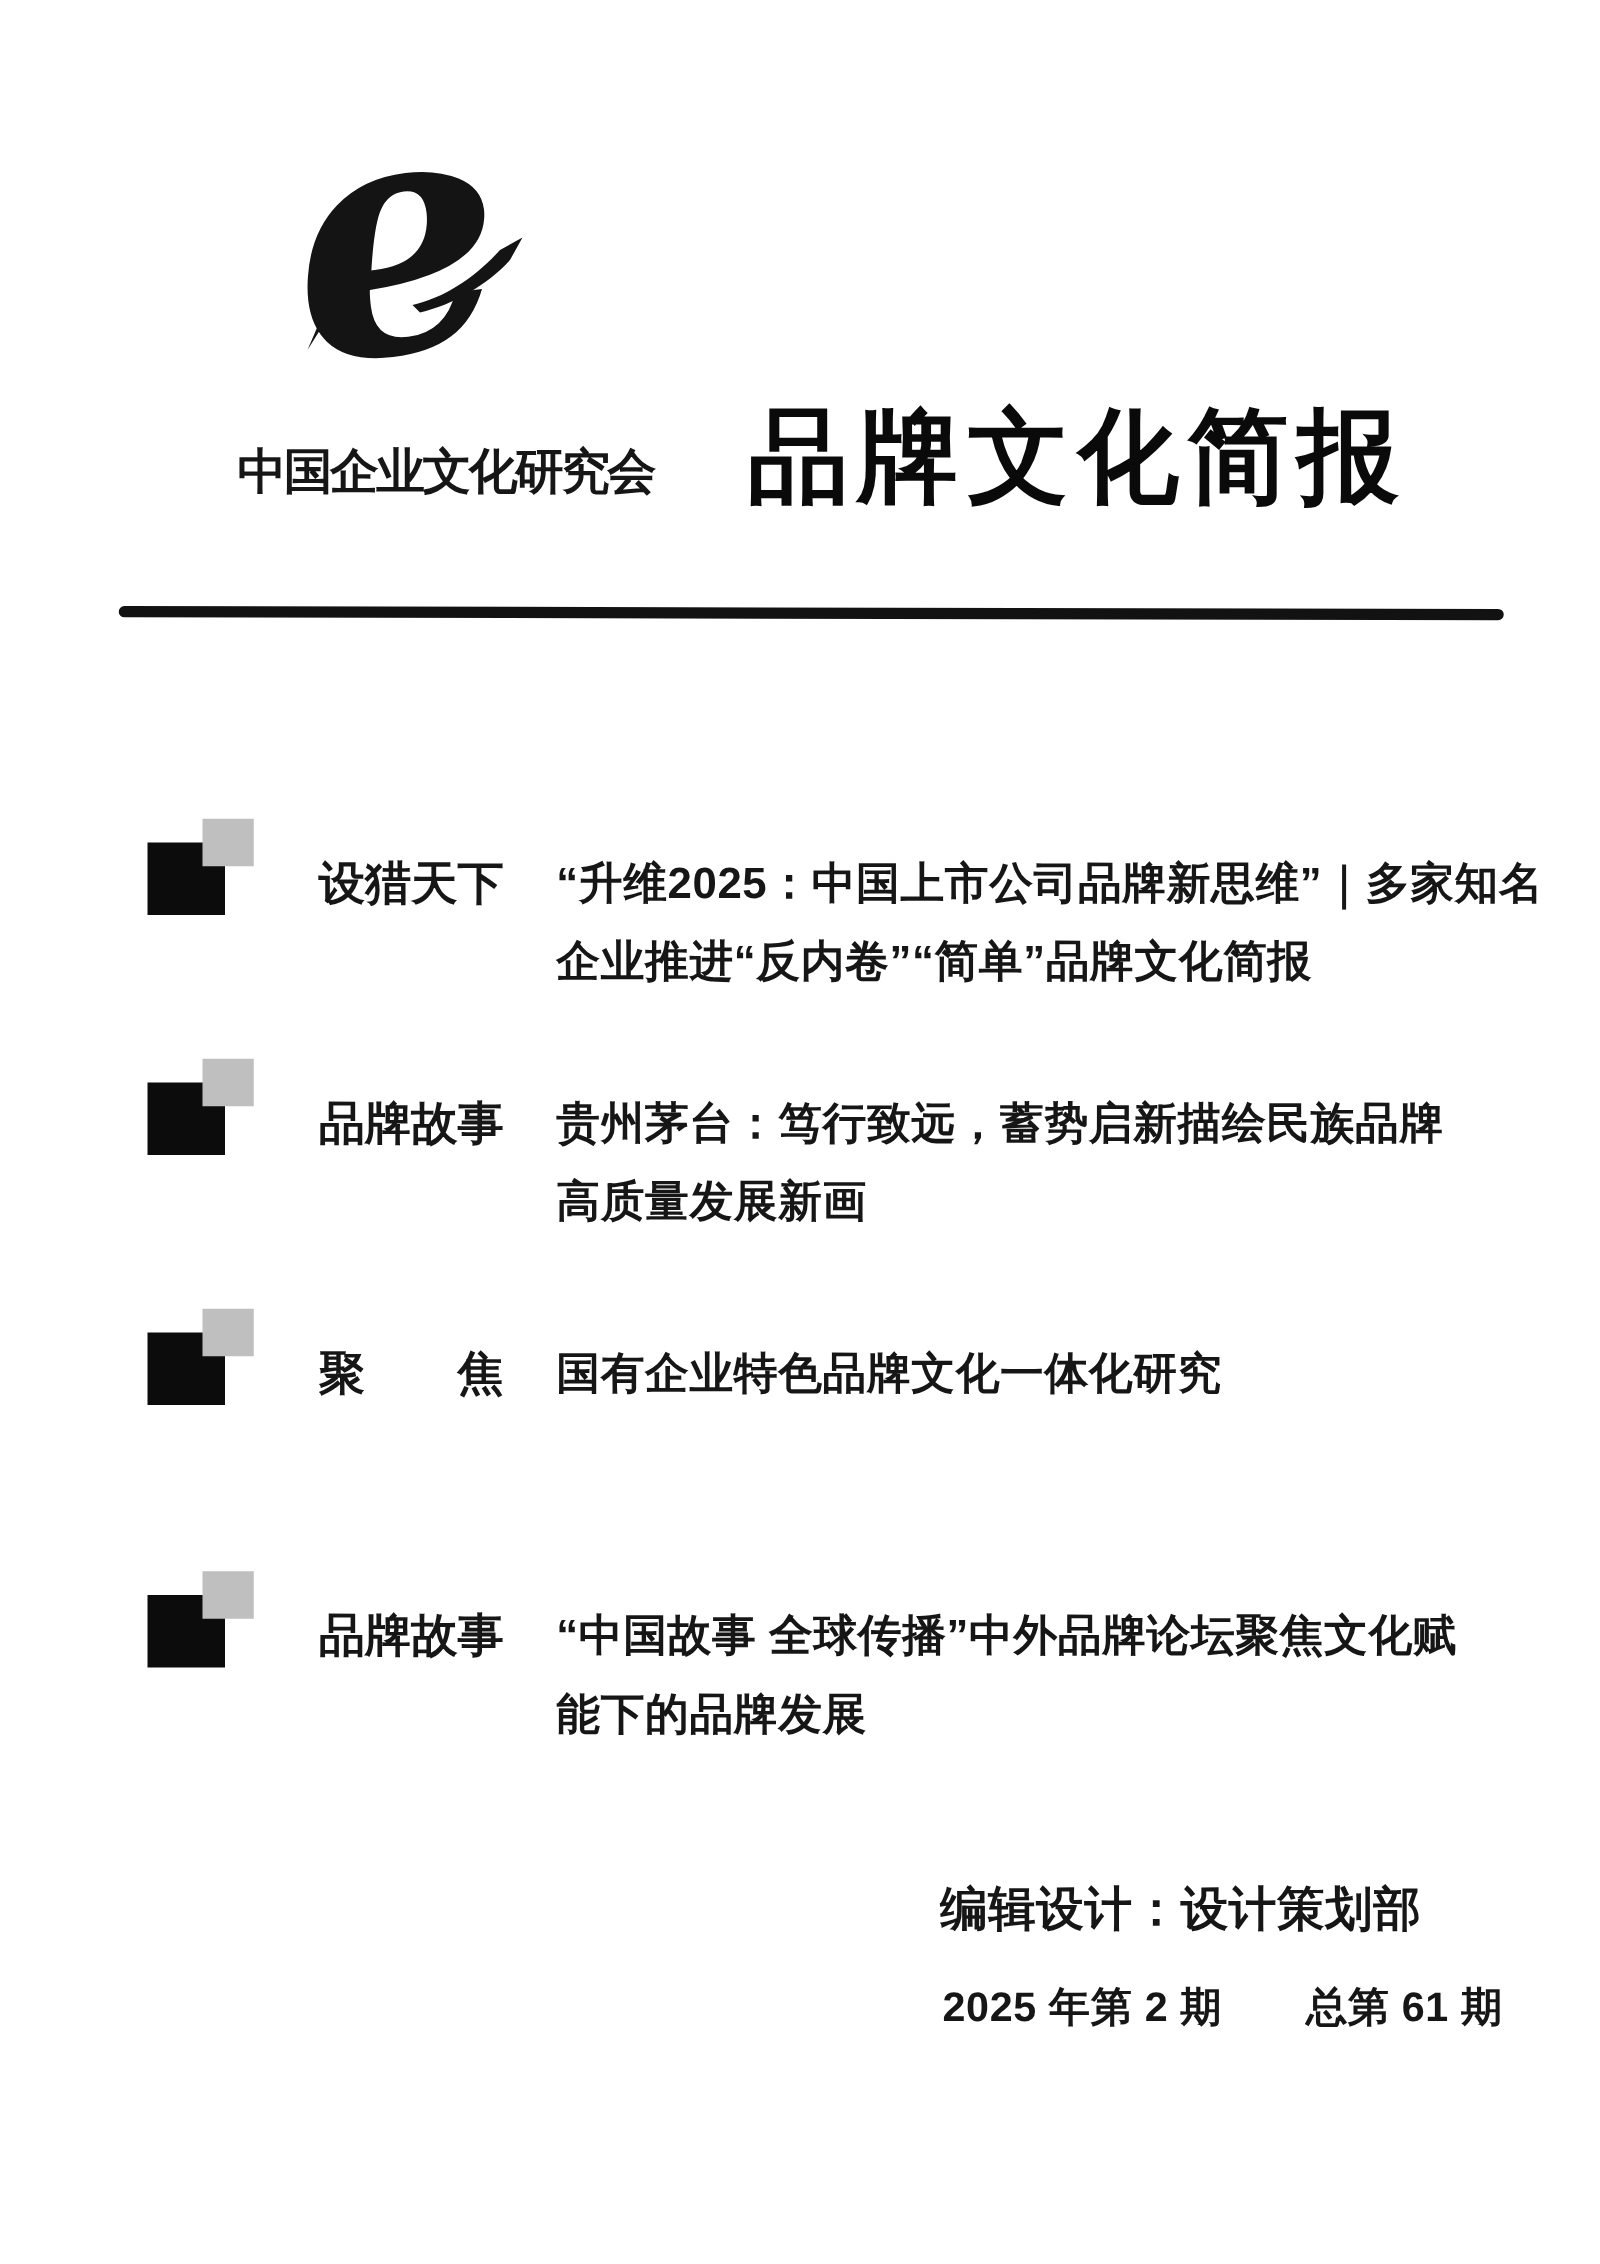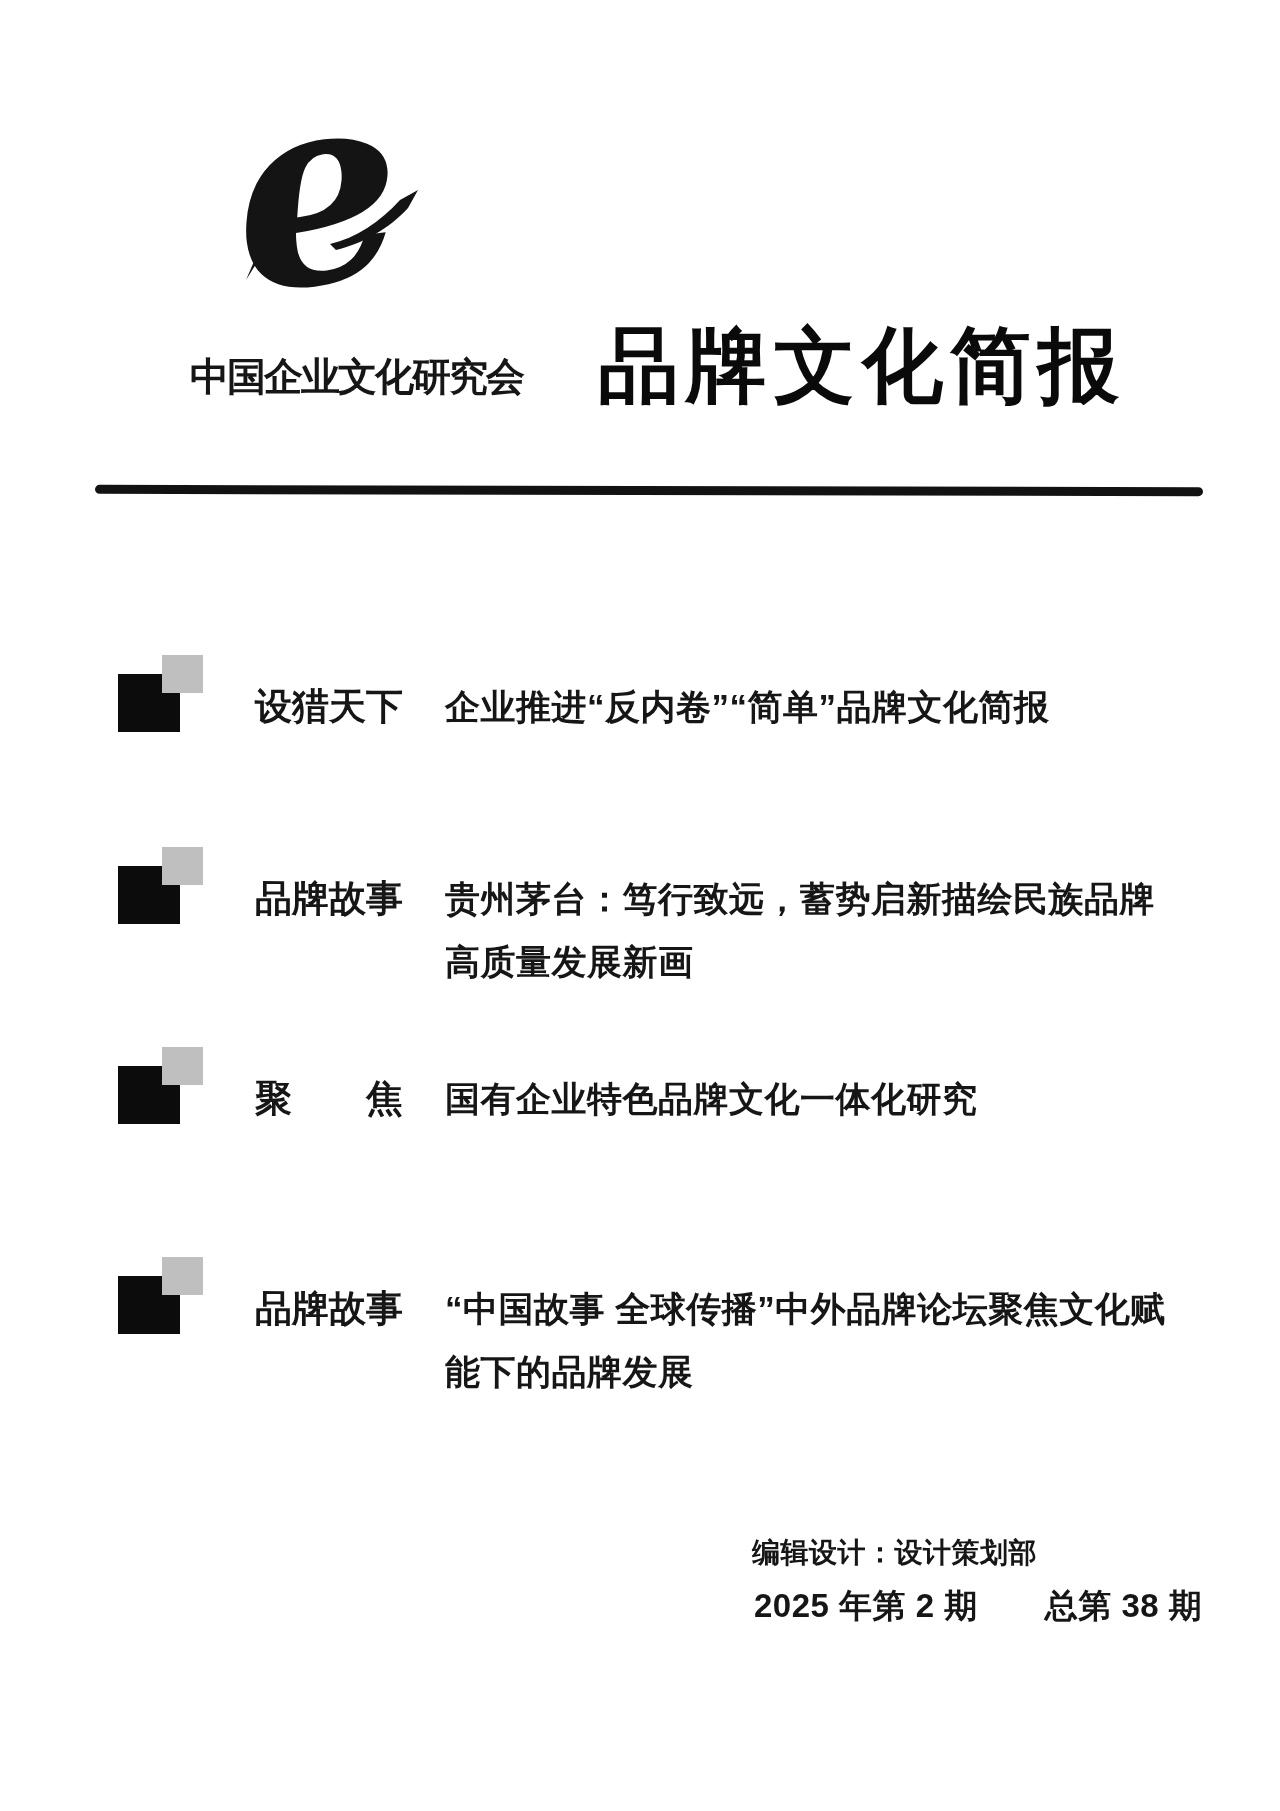--- a/index.html
+++ b/index.html
@@ -79,23 +79,22 @@
   .toc-lines{position:absolute;left:445px;top:0;}
   .toc-line{
     font-size:35px;font-weight:bold;
     line-height:35px;margin:0 0 28px 0;
     letter-spacing:0.5px;
     white-space:nowrap;
   }
   
   .footer-editor{
     position:absolute;left:752px;top:1502px;
-    font-size:28px;font-weight:bold;letter-spacing:0.5px;
+    font-size:38px;font-weight:bold;letter-spacing:0.5px;
     white-space:nowrap;
-    margin-top:32px;
   }
   .footer-issue{
     position:absolute;left:754px;top:1584px;
     font-size:33px;font-weight:bold;letter-spacing:0.5px;
     white-space:nowrap;
   }
 </style>
 </head>
 <body>
 
@@ -115,20 +114,21 @@
   <div class="main-title">品牌文化简报</div>
   <div class="rule"></div>
 
   <div class="toc-row" style="top:689px">
     <div class="toc-icon">
       <div class="sq-gray"></div>
       <div class="sq-black"></div>
     </div>
     <div class="toc-label">设猎天下</div>
     <div class="toc-lines">
+      <div class="toc-line">“升维2025：中国上市公司品牌新思维”｜多家知名</div>
       <div class="toc-line">企业推进“反内卷”“简单”品牌文化简报</div>
     </div>
   </div>
 
   <div class="toc-row" style="top:881px">
     <div class="toc-icon">
       <div class="sq-gray"></div>
       <div class="sq-black"></div>
     </div>
     <div class="toc-label">品牌故事</div>
@@ -155,15 +155,15 @@
       <div class="sq-gray"></div>
       <div class="sq-black"></div>
     </div>
     <div class="toc-label">聚　　焦</div>
     <div class="toc-lines">
       <div class="toc-line">国有企业特色品牌文化一体化研究</div>
     </div>
   </div>
 
   <div class="footer-editor">编辑设计：设计策划部</div>
-  <div class="footer-issue">2025 年第 2 期　　总第 38 期</div>
+  <div class="footer-issue">2025 年第 2 期　　总第 61 期</div>
 
 </div>
 
 </body></html>

